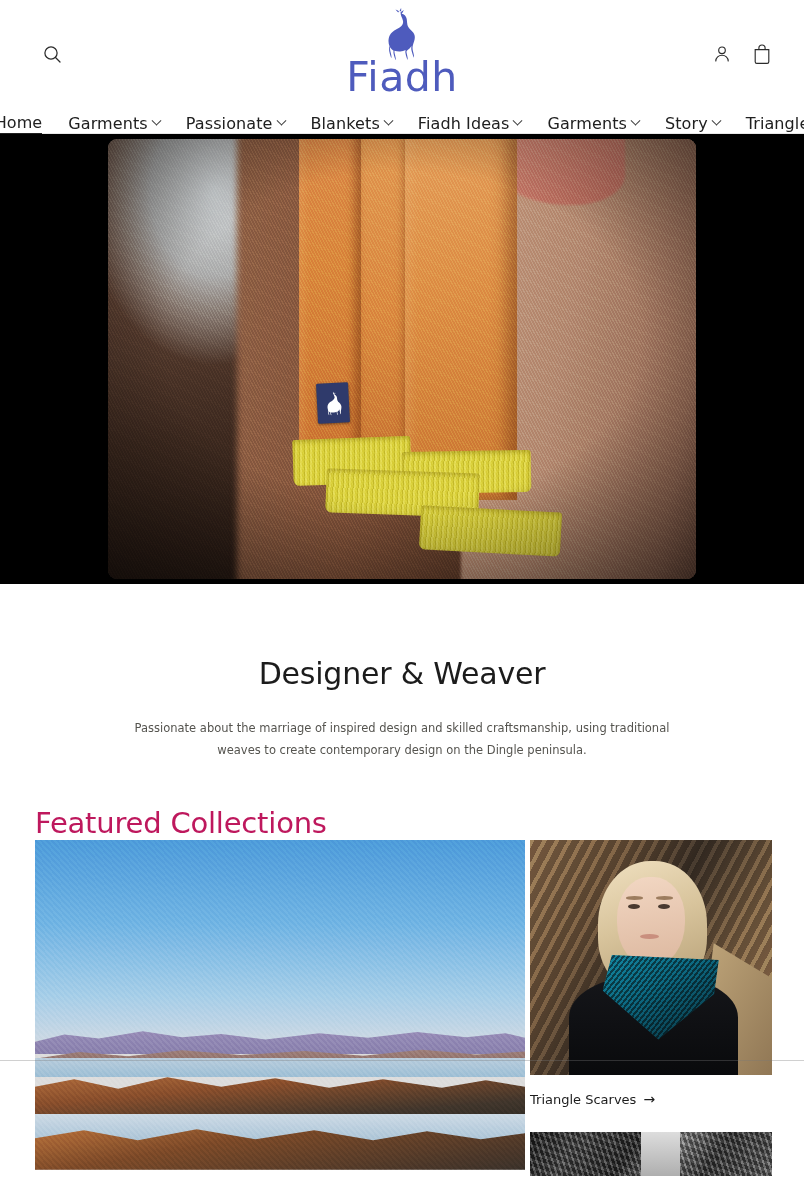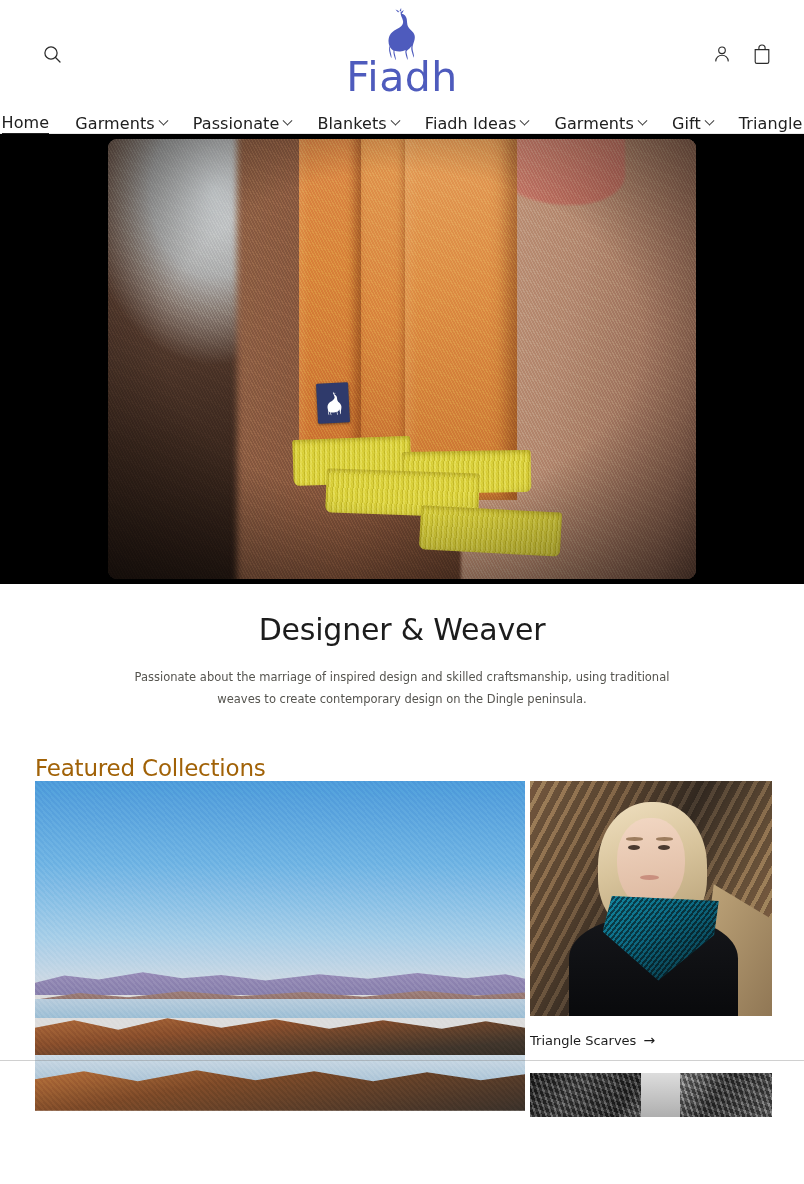--- a/index.html
+++ b/index.html
@@ -170,46 +170,46 @@
   .fr2 { left:37%;   top:75.5%;width:26%; height:10%;  border-radius:3px 3px 6px 6px; transform:rotate(2deg);}
   .fr3 { left:50%;   top:71%;  width:22%; height:9.5%;  border-radius:3px 3px 6px 6px; transform:rotate(-1deg);}
   .fr4 { left:53%;   top:84%;  width:24%; height:10%;  border-radius:3px 3px 6px 6px; transform:rotate(3deg);}
   .hm-vig {
     position:absolute; inset:0;
     background:radial-gradient(ellipse 78% 72% at 50% 45%, rgba(0,0,0,0) 52%, rgba(0,0,0,.55) 100%);
   }
 
   
   .intro {
-    padding:28px 64px 0;
+    padding:72px 64px 0;
     text-align:center;
   }
   .intro h1 {
     font-size:30px;
     font-weight:400;
     color:#1c1c1c;
     letter-spacing:-0.2px;
   }
   .intro p {
-    margin-top:19px;
+    margin-top:26px;
     font-size:11.5px;
     line-height:1.95;
     color:#55544f;
     max-width:545px;
     margin-left:auto; margin-right:auto;
   }
 
   
   .featured {
     padding:44px 0 0 35px;
   }
   .featured h2 {
-    font-size:23px;
+    font-size:29px;
     font-weight:400;
-    color:#a16207;
+    color:#be185d;
     letter-spacing:-0.2px;
   }
 
   .cards {
     display:flex;
     gap:5px;
     padding-right:32px;
   }
   .card-left  { width:490px; flex:none; }
   .card-right { width:242px; flex:none; display:flex; flex-direction:column; gap:11px; }
@@ -358,21 +358,21 @@
   </div>
   <div class="nav-item">
     <span class="nav-label">Fiadh Ideas</span>
     <span class="caret"></span>
   </div>
   <div class="nav-item">
     <span class="nav-label">Garments</span>
     <span class="caret"></span>
   </div>
   <div class="nav-item">
-    <span class="nav-label">Gift</span>
+    <span class="nav-label">Story</span>
     <span class="caret"></span>
   </div>
   <div class="nav-item">
     <span class="nav-label">Triangle</span>
   </div>
 </nav>
 <div class="hdr-divider"></div>
 
 <section class="hero">
   <div class="hero-media">

